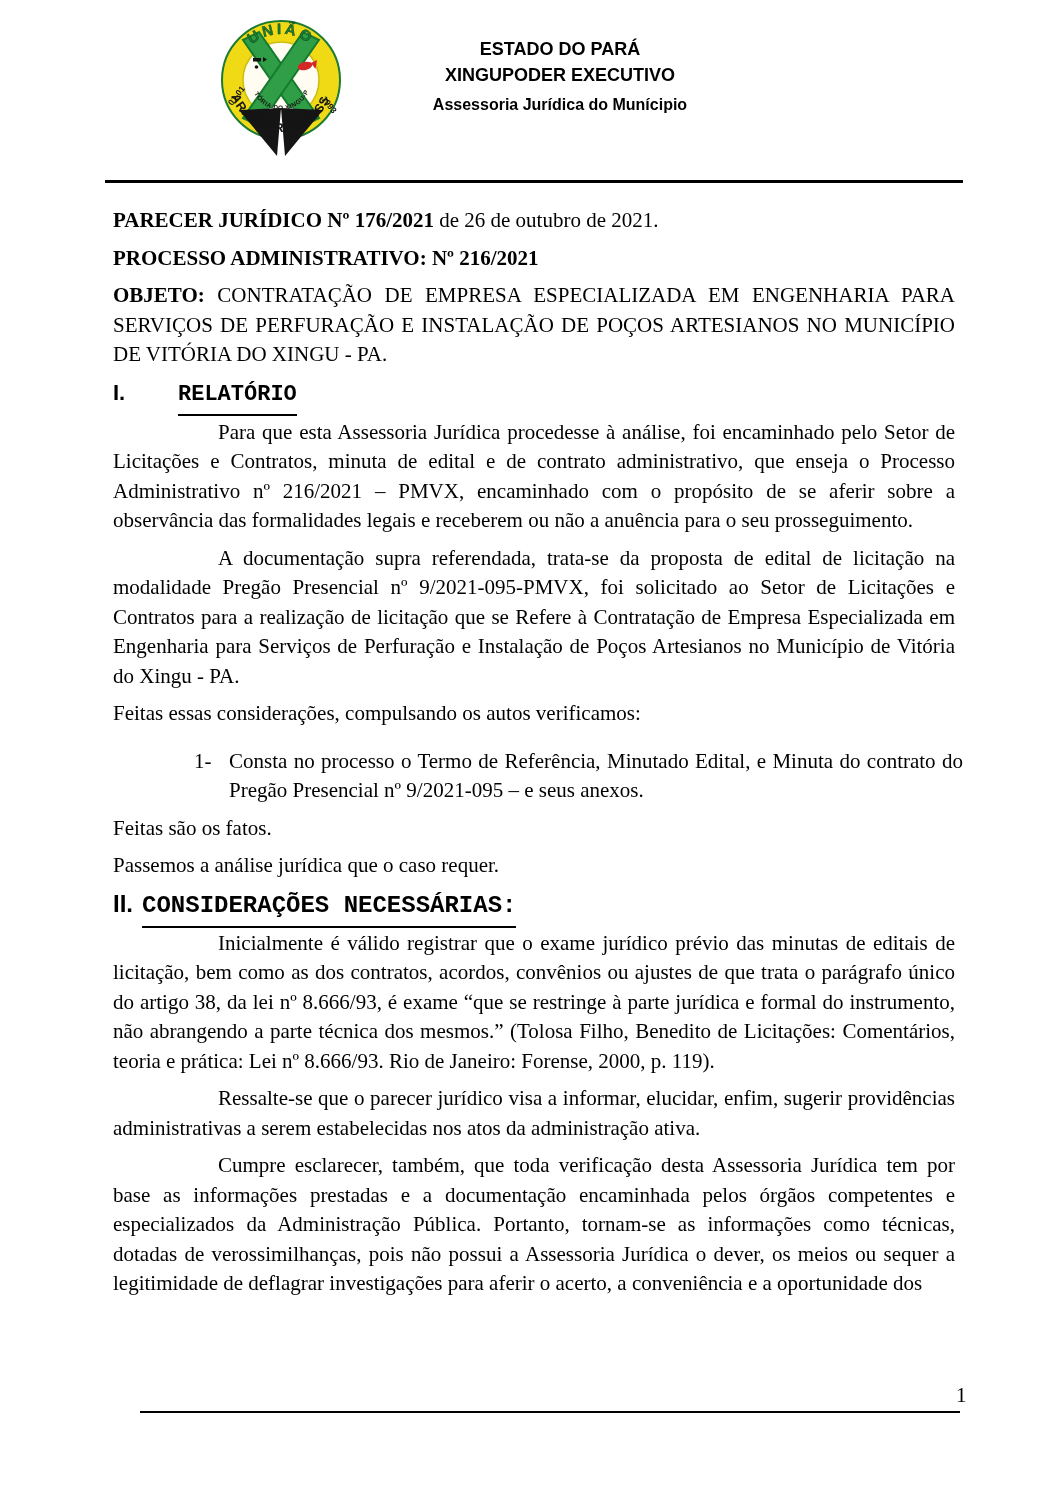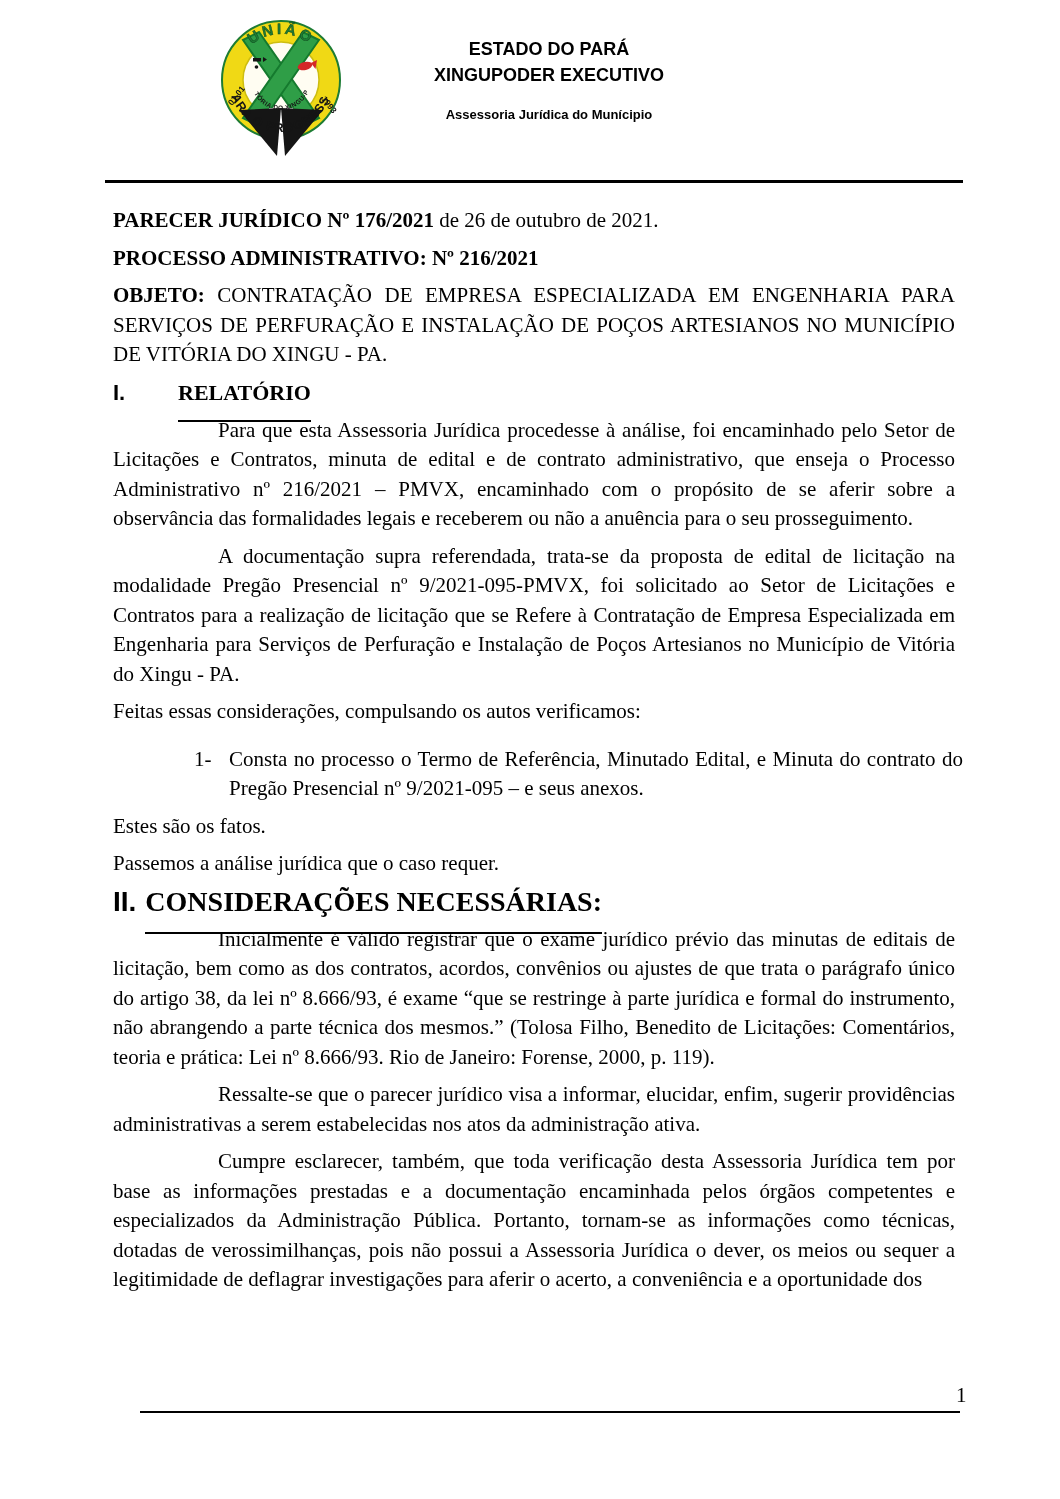--- a/index.html
+++ b/index.html
@@ -9,28 +9,28 @@
     height: 1499px;
     background: #ffffff;
     color: #000;
     font-family: "Liberation Serif", "DejaVu Serif", serif;
     overflow: hidden;
   }
 
   
   .seal-wrap { position: absolute; left: 218px; top: 14px; width: 132px; height: 152px; }
   .org-block {
-    position: absolute; left: 314px; top: 36px; width: 470px;
+    position: absolute; left: 325px; top: 36px; width: 470px;
     text-align: center;
     font-family: "Liberation Sans", "DejaVu Sans", sans-serif;
     font-weight: bold;
     font-size: 18px; line-height: 26px;
     color: #000;
   }
-  .org-block .dept { font-size: 13px; margin-top: 14px; }
+  .org-block .dept { font-size: 16px; margin-top: 4px; }
   .rule-top {
     position: absolute; left: 105px; top: 180px; width: 858px;
     border-top: 3px solid #000; height: 0;
   }
 
   
   .content {
     position: absolute; left: 105px; top: 198px; width: 858px;
     font-size: 21px; line-height: 29.5px;
   }
@@ -38,23 +38,23 @@
   .j { text-align: justify; }
   .ind { text-indent: 105px; }
   .b { font-weight: bold; }
 
   .docline-title { margin-top: 2px; }
   .docline-org { margin-top: 5px; }
   .docline-proc { margin-top: 6px; }
 
   .heading1 { margin-top: 58px; margin-left: 30px; font-size: 22px; line-height: 30px; font-weight: bold; }
   .heading1 .hnum { display: inline-block; width: 65px; font-family: "Liberation Sans", "DejaVu Sans", sans-serif; }
-  .heading2 { margin-top: 10px; margin-left: 85px; font-size: 28px; line-height: 30px; font-weight: bold; }
+  .heading2 { margin-top: 10px; margin-left: 85px; font-size: 24px; line-height: 30px; font-weight: bold; }
   .heading2 .hnum { font-family: "Liberation Sans", "DejaVu Sans", sans-serif; margin-right: 9px; }
-  .hunder { border-bottom: 2.5px solid #000; padding-bottom: 15px; }
+  .hunder { border-bottom: 2.5px solid #000; padding-bottom: 7px; font-family: Liberation Mono, monospace; }
 
   .p1 { margin-top: 22px; }
   .p2 { margin-top: 0; }
   .intro-line { margin-top: 16px; margin-left: 105px; }
   .list-item { position: relative; margin-top: 18px; padding-left: 124px; }
   .list-item .marker { position: absolute; left: 89px; top: 0; }
   .facts-line { margin-top: 14px; margin-left: 105px; }
   .transition-line { margin-top: 16px; margin-left: 105px; }
   .p3 { margin-top: 6px; }
   .p4 { margin-top: 0; }
@@ -142,21 +142,21 @@
     <p class="heading1"><span class="hnum">I.</span><span class="hunder">RELATÓRIO</span></p>
 
     <p class="p1 j ind">Para que esta Assessoria Jurídica procedesse à análise, foi encaminhado pelo Setor de Licitações e Contratos, minuta de edital e de contrato administrativo, que enseja o Processo Administrativo nº 216/2021 – PMVX, encaminhado com o propósito de se aferir sobre a observância das formalidades legais e receberem ou não a anuência para o seu prosseguimento.</p>
 
     <p class="p2 j ind">A documentação supra referendada, trata-se da proposta de edital de licitação na modalidade Pregão Presencial nº 9/2021-095-PMVX, foi solicitado ao Setor de Licitações e Contratos para a realização de licitação que se Refere à Contratação de Empresa Especializada em Engenharia para Serviços de Perfuração e Instalação de Poços Artesianos no Município de Vitória do Xingu - PA.</p>
 
     <p class="intro-line">Feitas essas considerações, compulsando os autos verificamos:</p>
 
     <div class="list-item j"><span class="marker">1-</span><span>Consta no processo o Termo de Referência, Minutado Edital, e Minuta do contrato do Pregão Presencial nº 9/2021-095 – e seus anexos.</span></div>
 
-    <p class="facts-line">Estes são os fatos.</p>
+    <p class="facts-line">Feitas são os fatos.</p>
 
     <p class="transition-line">Passemos a análise jurídica que o caso requer.</p>
 
     <p class="heading2"><span class="hnum">II.</span><span class="hunder">CONSIDERAÇÕES NECESSÁRIAS:</span></p>
 
     <p class="p3 j ind">Inicialmente é válido registrar que o exame jurídico prévio das minutas de editais de licitação, bem como as dos contratos, acordos, convênios ou ajustes de que trata o parágrafo único do artigo 38, da lei nº 8.666/93, é exame “que se restringe à parte jurídica e formal do instrumento, não abrangendo a parte técnica dos mesmos.” (Tolosa Filho, Benedito de Licitações: Comentários, teoria e prática: Lei nº 8.666/93. Rio  de Janeiro: Forense, 2000, p. 119).</p>
 
     <p class="p4 j ind">Ressalte-se que o parecer jurídico visa a informar, elucidar, enfim, sugerir providências administrativas a serem estabelecidas nos atos da administração ativa.</p>
 
     <p class="p5 j ind">Cumpre esclarecer, também, que toda verificação desta Assessoria Jurídica tem por base as informações prestadas e a documentação encaminhada pelos órgãos competentes e especializados da Administração Pública. Portanto, tornam-se as informações como técnicas, dotadas de verossimilhanças, pois não possui a Assessoria Jurídica o dever, os meios ou sequer a legitimidade de deflagrar investigações para aferir o acerto, a conveniência e a oportunidade dos</p>

